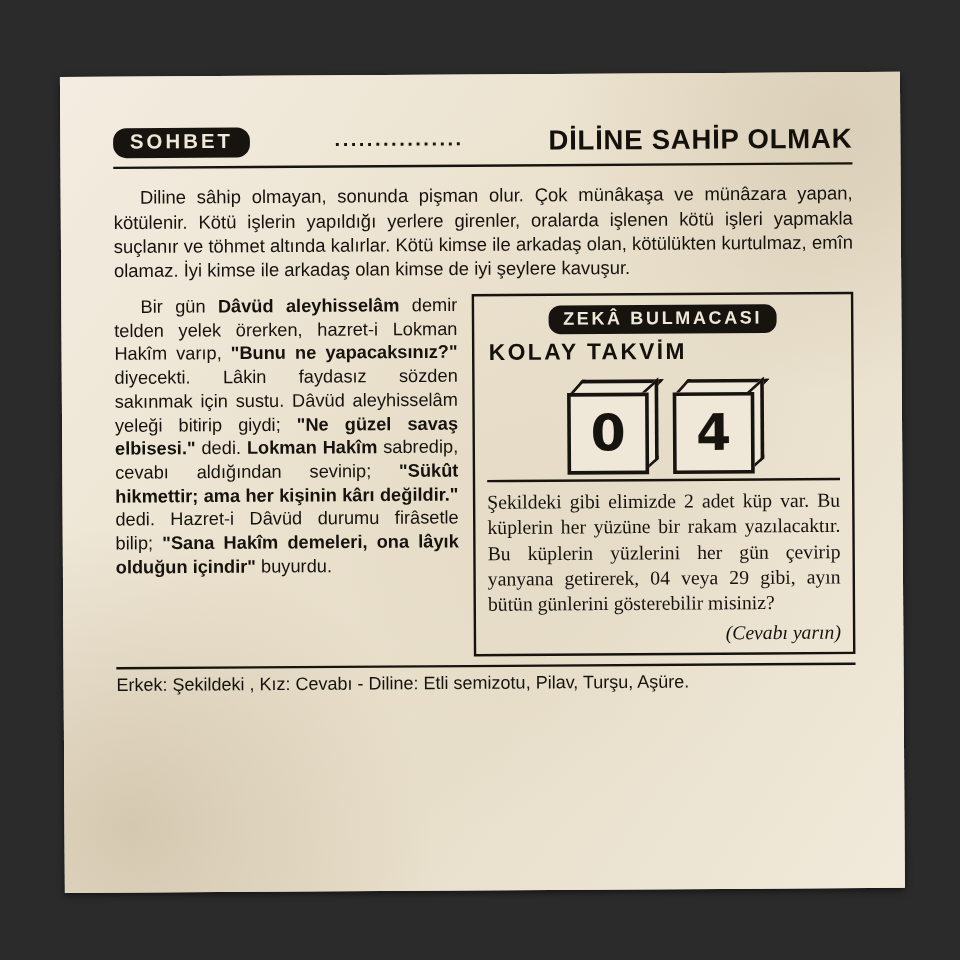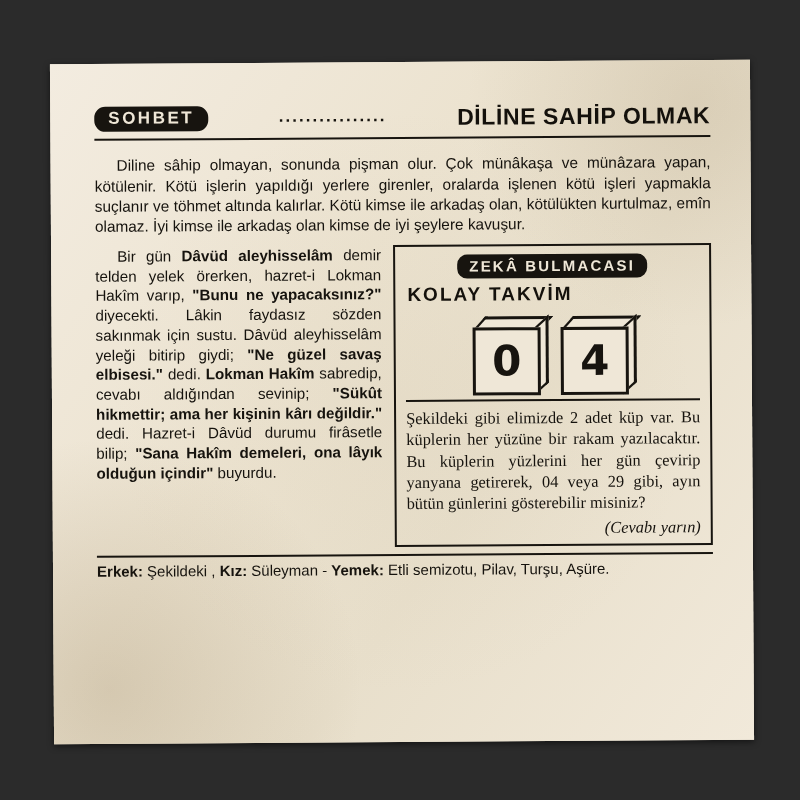--- a/index.html
+++ b/index.html
@@ -223,21 +223,21 @@
   .footer-rule {
     height: 2px;
     background: #17140f;
     margin: 7px 0 5px 0;
   }
   .footer-line {
     font-size: 15px;
     color: #16130e;
     line-height: 1.25;
   }
-  .footer-line b { font-weight: bold; }
+  .footer-line b { font-weight: normal; }
 </style>
 </head>
 <body>
 
 <div id="stage">
   <div id="clipping">
     <div id="paper-inner">
 
       <div class="header-row">
         <span class="sohbet-badge">SOHBET</span>
@@ -277,17 +277,17 @@
           <div class="puzzle-divider"></div>
 
           <div class="puzzle-text">Şekildeki gibi elimizde 2 adet küp var. Bu küplerin her yüzüne bir rakam yazılacaktır. Bu küplerin yüzlerini her gün çevirip yanyana getirerek, 04 veya 29 gibi, ayın bütün günlerini gösterebilir misiniz?</div>
           <div class="puzzle-answer">(Cevabı yarın)</div>
         </div>
 
       </div>
 
       <div class="footer-rule"></div>
 
-      <div class="footer-line"><b>Erkek:</b><span> Şekildeki , </span><b>Kız:</b><span> Süleyman - </span><b>Yemek:</b><span> Etli semizotu, Pilav, Turşu, Aşüre.</span></div>
+      <div class="footer-line"><b>Erkek:</b><span> Şekildeki , </span><b>Kız:</b><span> Cevabı - </span><b>Diline:</b><span> Etli semizotu, Pilav, Turşu, Aşüre.</span></div>
 
     </div>
   </div>
 </div>
 
 </body></html>

